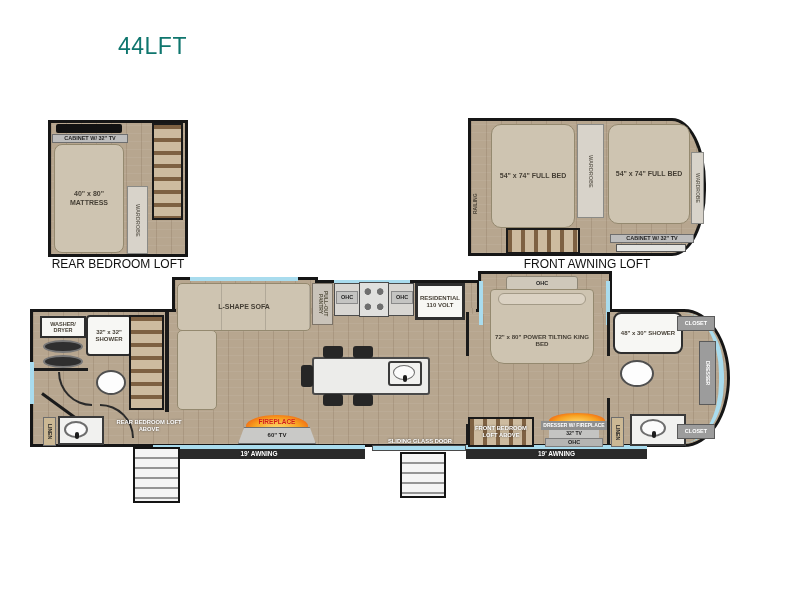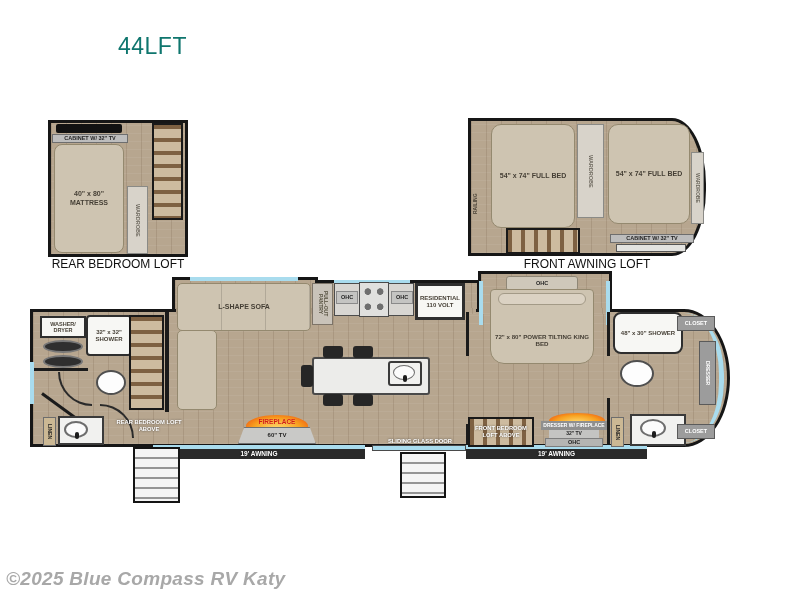--- a/index.html
+++ b/index.html
@@ -44,21 +44,20 @@
   .loftlbl{font-weight:normal;font-size:12px;color:#101010;text-align:center;}
   .tvbar{background:#111;border-radius:2px;}
   .cabinetbar{background:#bdbdbd;border:1px solid #6e6e6e;}
 </style>
 </head>
 <body>
 
 <div class="page">
 
   <div class="abs title" style="left:118px;top:33px;">44LFT</div>
-  <div class="abs mark" style="left:6px;top:568px;">©2025 Blue Compass RV Katy</div>
 
   <div class="abs wood" style="left:48px;top:120px;width:140px;height:137px;border:3px solid #161616;"></div>
   <div class="abs tvbar" style="left:56px;top:124px;width:66px;height:9px;"></div>
   <div class="abs lbl dark cabinetbar" style="left:52px;top:134px;width:76px;height:9px;font-size:5.5px;">CABINET W/ 32" TV</div>
   <div class="abs furn lbl" style="left:54px;top:144px;width:70px;height:109px;font-size:7px;border-radius:8px;">40" x 80" MATTRESS</div>
   <div class="abs lbl vt" style="left:127px;top:186px;width:21px;height:68px;font-size:5.5px;background:#d8d3ca;border:1px solid #8a8a86;color:#6b665c;">WARDROBE</div>
   <div class="abs stairsV" style="left:152px;top:123px;width:31px;height:97px;"></div>
   <div class="abs lbl loftlbl" style="left:48px;top:259px;width:140px;height:12px;">REAR BEDROOM LOFT</div>
 
   <div class="abs wood" style="left:468px;top:118px;width:238px;height:138px;border:3px solid #161616;border-top-right-radius:34px 66px;border-bottom-right-radius:34px 66px;"></div>

